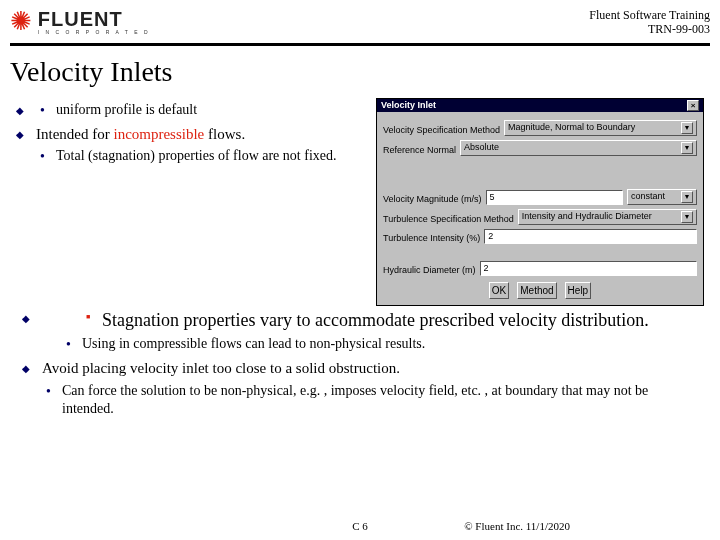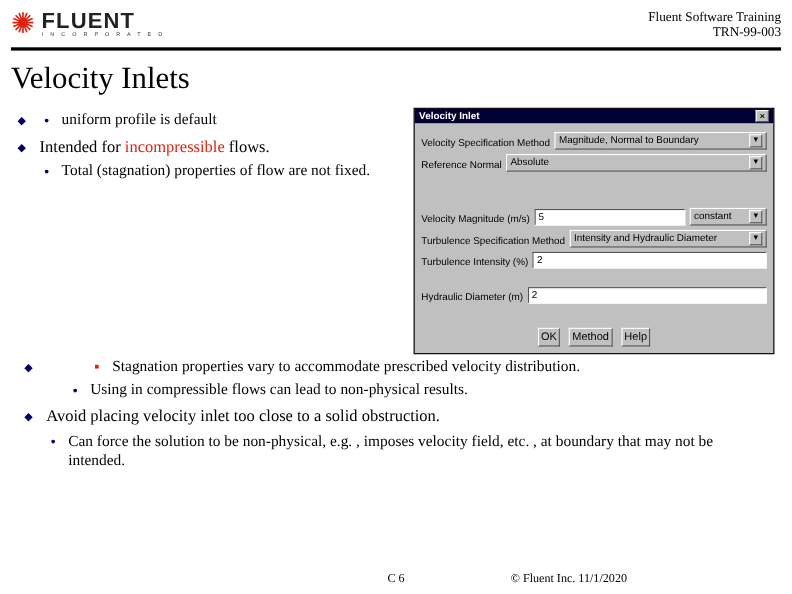--- a/index.html
+++ b/index.html
@@ -14,38 +14,38 @@
   .title { text-align: left; font-family: "Times New Roman", serif; font-size: 28px; margin: 10px 0 10px 0; }
   .body { display: flex; gap: 8px; padding: 0 6px; }
   .col-left { flex: 1; }
   .dialog-wrap { width: 328px; }
   ul.diamond { list-style: none; font-size: 15px; line-height: 1.3; }
   ul.diamond > li { position: relative; padding-left: 20px; margin-bottom: 6px; }
   ul.diamond > li::before { content: "◆"; position: absolute; left: 0; top: 3px; color: #006; font-size: 10px; }
   ul.bullet { list-style: none; font-size: 14px; margin-top: 2px; }
   ul.bullet > li { position: relative; padding-left: 20px; margin: 3px 0; }
   ul.bullet > li::before { content: "●"; position: absolute; left: 4px; top: 4px; color: #006; font-size: 8px; }
-  ul.square { list-style: none; font-size: 14px; margin-top: 2px; }
+  ul.square { list-style: none; font-size: 18px; margin-top: 2px; }
   ul.square > li { position: relative; padding-left: 20px; margin: 3px 0; }
   ul.square > li::before { content: "■"; position: absolute; left: 4px; top: 4px; color: #d21; font-size: 7px; }
   .red { color: #d21; }
   .lower-bullets { padding: 0 12px; font-size: 14px; }
   
   .dialog { border: 1px solid #000; background: #c0c0c0; font-family: Tahoma, Arial, sans-serif; font-size: 9px; color: #000; }
   .dlg-title { background: #003; color: #fff; padding: 1px 4px; display: flex; justify-content: space-between; align-items: center; font-weight: bold; font-size: 9px; }
   .dlg-x { background: #c0c0c0; color: #000; width: 12px; height: 11px; border: 1px solid #fff; border-right-color: #555; border-bottom-color: #555; text-align: center; font-size: 8px; line-height: 9px; font-family: Arial; }
   .dlg-body { padding: 4px 6px 6px 6px; }
   .dlg-label { font-size: 9px; margin-bottom: 1px; }
   .dlg-input { background: #fff; border: 1px solid #888; border-top-color: #555; border-left-color: #555; border-right-color:#fff; border-bottom-color:#fff; padding: 2px 3px; height: 15px; display: flex; align-items: center; }
   .dlg-row { display: flex; align-items: flex-end; gap: 4px; margin-top: 4px; }
   .dlg-field { display: flex; flex-direction: column; }
   .dlg-select { background: #c0c0c0; border: 1px solid #fff; border-right-color: #555; border-bottom-color: #555; height: 16px; padding: 1px 3px; display: flex; align-items: flex-start; justify-content: space-between; }
   .dlg-select .arrow { background: #c0c0c0; border: 1px solid #fff; border-right-color: #555; border-bottom-color: #555; width: 12px; text-align: center; font-size: 7px; line-height: 10px; }
   .dlg-buttons { display: flex; justify-content: center; gap: 8px; margin-top: 6px; }
-  .dlg-btn { background: #c0c0c0; border: 1px solid #fff; border-right-color: #555; border-bottom-color: #555; padding: 2px 2px; font-size: 10px; margin-top: 16px; }
+  .dlg-btn { background: #c0c0c0; border: 1px solid #fff; border-right-color: #555; border-bottom-color: #555; padding: 2px 2px; font-size: 10px; }
   .footer { position: absolute; bottom: 8px; left: 0; width: 584px; display: flex; justify-content: space-between; padding: 0 14px; font-family: "Times New Roman", serif; font-size: 11px; }
   .footer .center { position: absolute; left: 0; width: 720px; text-align: center; }
   .footer .right { margin-left: auto; position: relative; z-index: 1; }
 </style>
 </head>
 <body>
 
 <div class="page">
 
   <div class="header">

